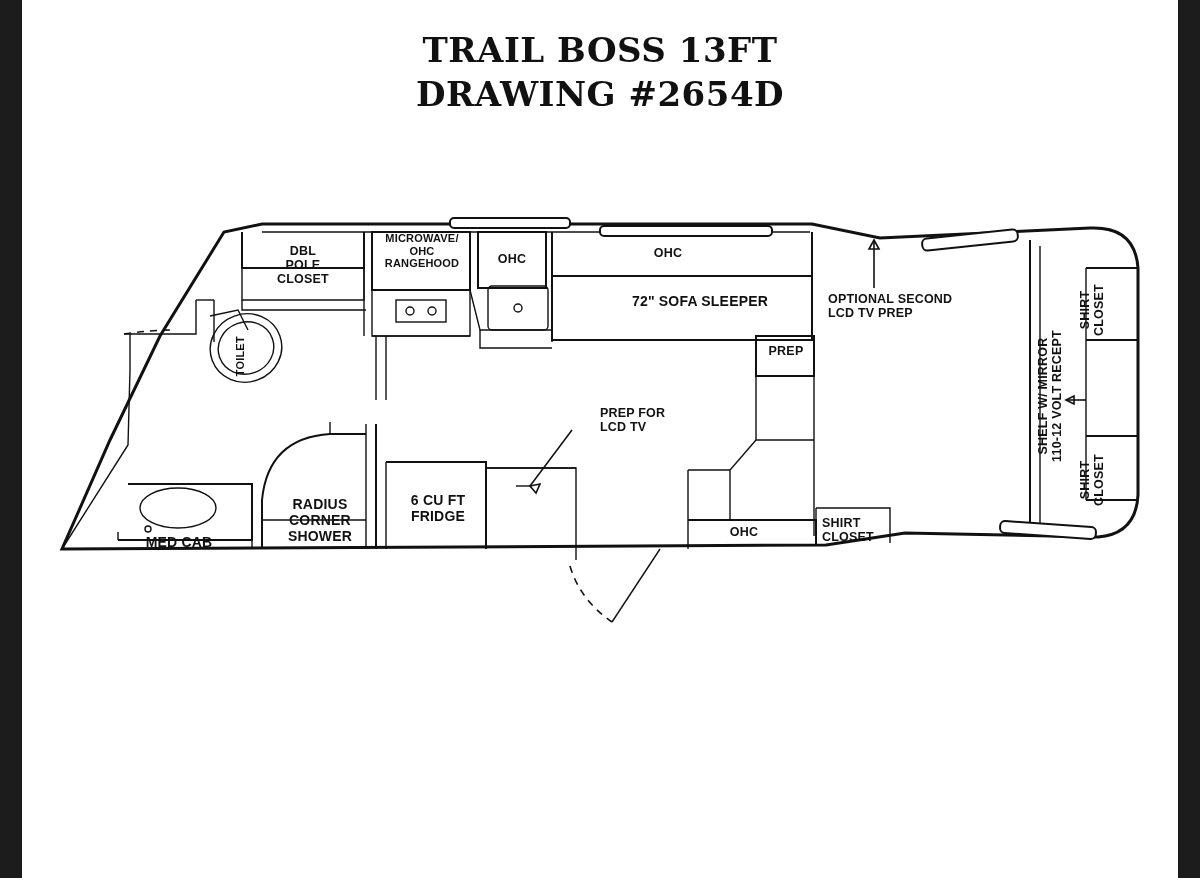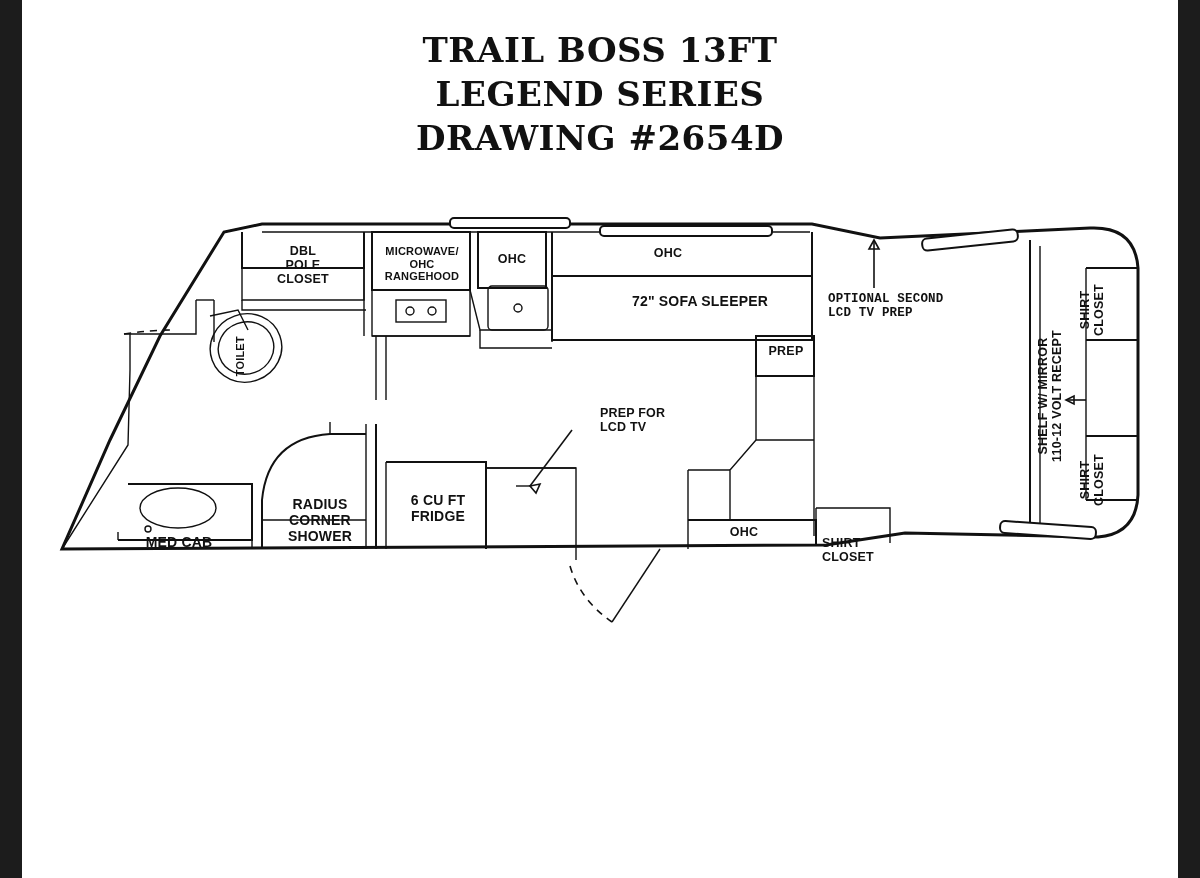--- a/index.html
+++ b/index.html
@@ -106,21 +106,20 @@
 </head>
 <body>
 
 <div id="page">
 
   <div class="gutter left"></div>
   <div class="gutter right"></div>
 
   <div class="title-block">
     <div class="title-line">TRAIL BOSS 13FT</div>
-    <div class="title-line">LEGEND SERIES</div>
     <div class="title-line">DRAWING #2654D</div>
   </div>
 
   <svg class="plan" viewBox="0 0 1200 878">
 
     <path class="wall" d="M 262,224 L 812,224 L 880,238 L 1090,228
                           Q 1135,226 1138,268
                           L 1138,495
                           Q 1136,534 1098,537
                           L 905,533 L 826,545 L 62,549
@@ -231,31 +230,31 @@
 
     <path class="leader" d="M 874,288 L 874,240"></path>
     <path class="leader" d="M 874,240 l -5,9 l 10,0 z" fill="#111"></path>
 
   </svg>
 
   <div class="lbl" style="left:255px; top:244px; width:96px;">DBL
 POLE
 CLOSET</div>
 
-  <div class="lbl small" style="left:374px; top:245px; width:96px;">MICROWAVE/
+  <div class="lbl small" style="left:374px; top:232px; width:96px;">MICROWAVE/
 OHC
 RANGEHOOD</div>
 
   <div class="lbl" style="left:480px; top:252px; width:64px;">OHC</div>
 
   <div class="lbl" style="left:614px; top:246px; width:108px;">OHC</div>
 
   <div class="lbl big" style="left:588px; top:293px; width:224px;">72" SOFA SLEEPER</div>
 
-  <div class="lbl left" style="left:828px; top:292px; width:180px;font-family:Liberation Mono, monospace;">OPTIONAL SECOND
+  <div class="lbl left" style="left:828px; top:292px; width:180px;">OPTIONAL SECOND
 LCD TV PREP</div>
 
   <div class="lbl rot90" style="left:900px; top:382px; width:300px;">SHELF W/ MIRROR
 110-12 VOLT RECEPT</div>
 
   <div class="lbl rot90" style="left:1052px; top:296px; width:80px;">SHIRT
 CLOSET</div>
 
   <div class="lbl rot90" style="left:1052px; top:466px; width:80px;">SHIRT
 CLOSET</div>
@@ -271,16 +270,16 @@
 CORNER
 SHOWER</div>
 
   <div class="lbl big" style="left:390px; top:492px; width:96px;">6 CU FT
 FRIDGE</div>
 
   <div class="lbl big" style="left:114px; top:534px; width:130px;">MED CAB</div>
 
   <div class="lbl" style="left:700px; top:525px; width:88px;">OHC</div>
 
-  <div class="lbl left" style="left:822px; top:536px; width:90px;">SHIRT
+  <div class="lbl left" style="left:822px; top:516px; width:90px;">SHIRT
 CLOSET</div>
 
 </div>
 
 </body></html>

